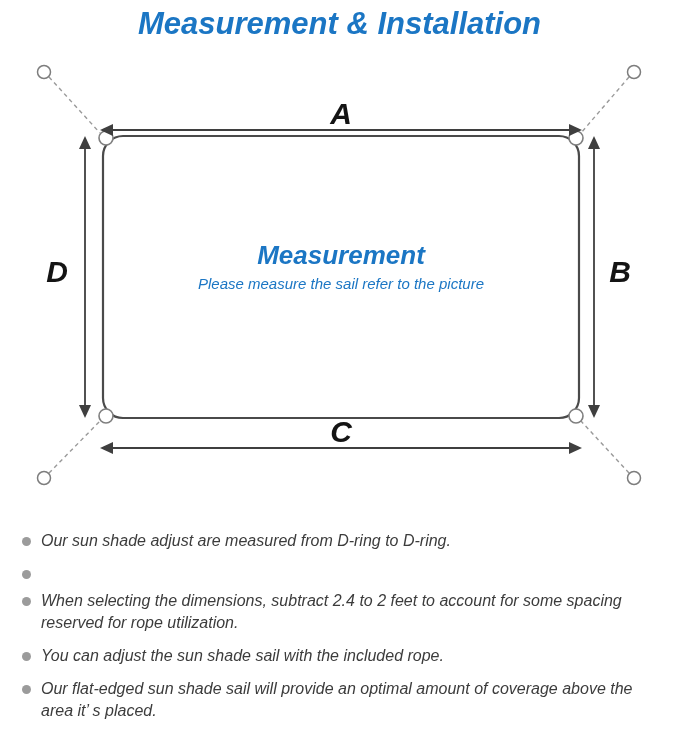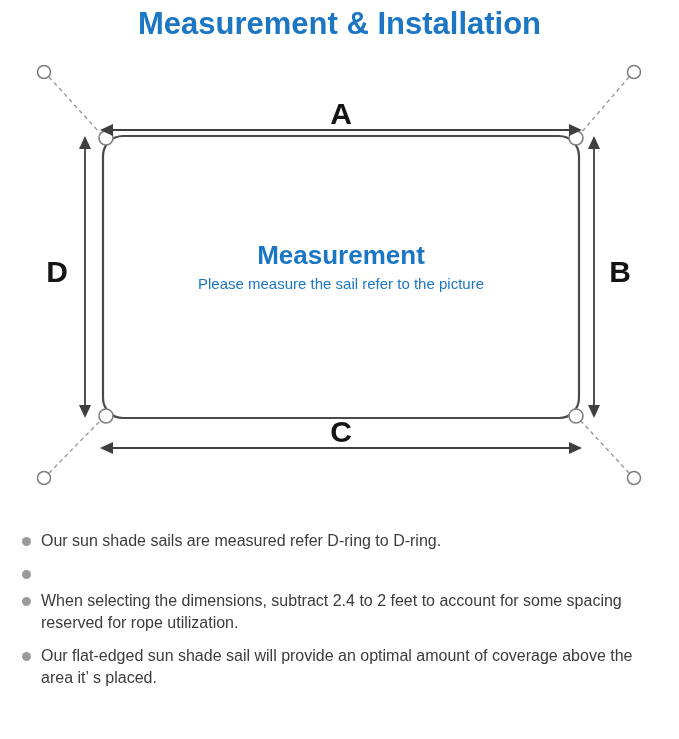--- a/index.html
+++ b/index.html
@@ -1,21 +1,21 @@
 <!DOCTYPE html>
 <html style="--accent: #1b76c4;"><head>
 <meta charset="utf-8">
 <style>
   :root { --accent:#1b76c4; }
   html,body { margin:0; padding:0; background:#ffffff; }
   body {
     width:679px; height:739px; overflow:hidden;
     font-family:"Liberation Sans", sans-serif;
   }
-  .page { width:679px; height:605px; background:#fff; }
+  .page { width:679px; height:605px; background:#fff;font-style:italic; }
 
   .title {
     margin:0; padding-top:6px;
     text-align:center;
     font-size:31px; font-weight:bold;
     color:var(--accent);
   }
 
   .diagram { display:block; margin-top:8px; }
 
@@ -89,28 +89,32 @@
     <text class="dim" x="57" y="232" text-anchor="middle">D</text>
     <text class="dim" x="620" y="232" text-anchor="middle">B</text>
 
     <text class="center-title accent-text" x="341" y="214" text-anchor="middle">Measurement</text>
     <text class="center-sub accent-text" x="341" y="239" text-anchor="middle">Please measure the sail refer to the picture</text>
   </svg>
 
   <div class="notes">
     <div class="note">
       <span class="dot"></span>
-      <p class="note-text">Our sun shade sails are measured refer D-ring to D-ring.</p>
+      <p class="note-text">Our sun shade adjust are measured from D-ring to D-ring.</p>
     </div>
     <div class="note">
       <span class="dot"></span>
     </div>
     <div class="note">
       <span class="dot"></span>
       <p class="note-text">When selecting the dimensions, subtract 2.4 to 2 feet to account for some spacing reserved for rope utilization.</p>
     </div>
     <div class="note">
       <span class="dot"></span>
+      <p class="note-text">You can adjust the sun shade sail with the included rope.</p>
+    </div>
+    <div class="note">
+      <span class="dot"></span>
       <p class="note-text">Our flat-edged sun shade sail will provide an optimal amount of coverage above the area it’ s placed.</p>
     </div>
   </div>
 
 </div>
 
 </body></html>

